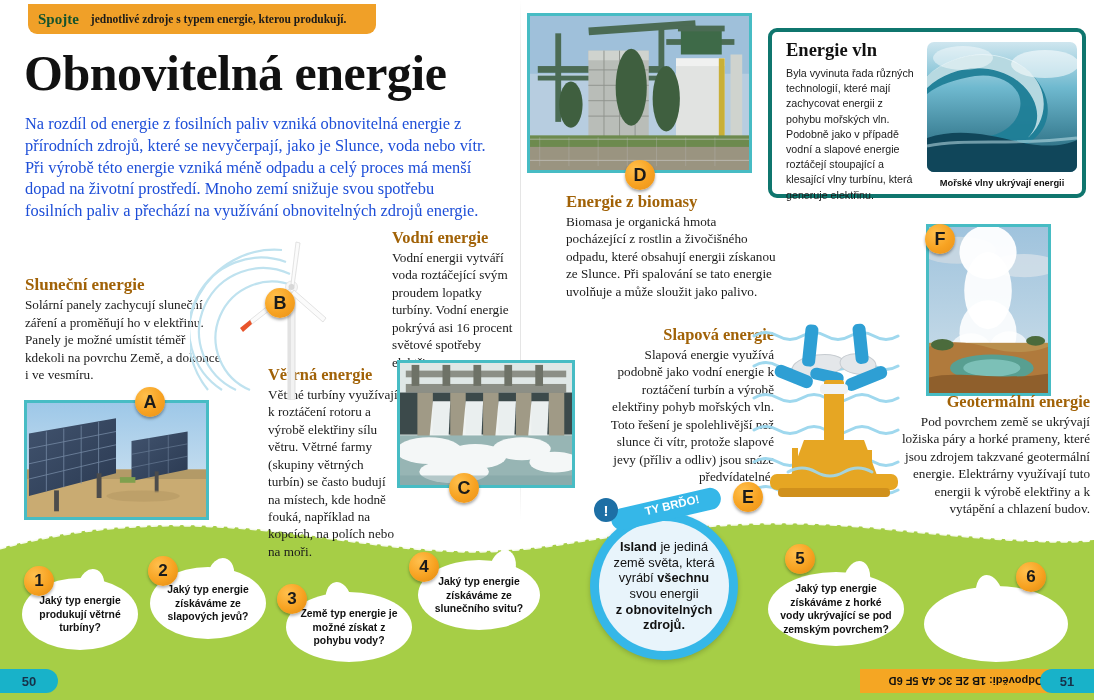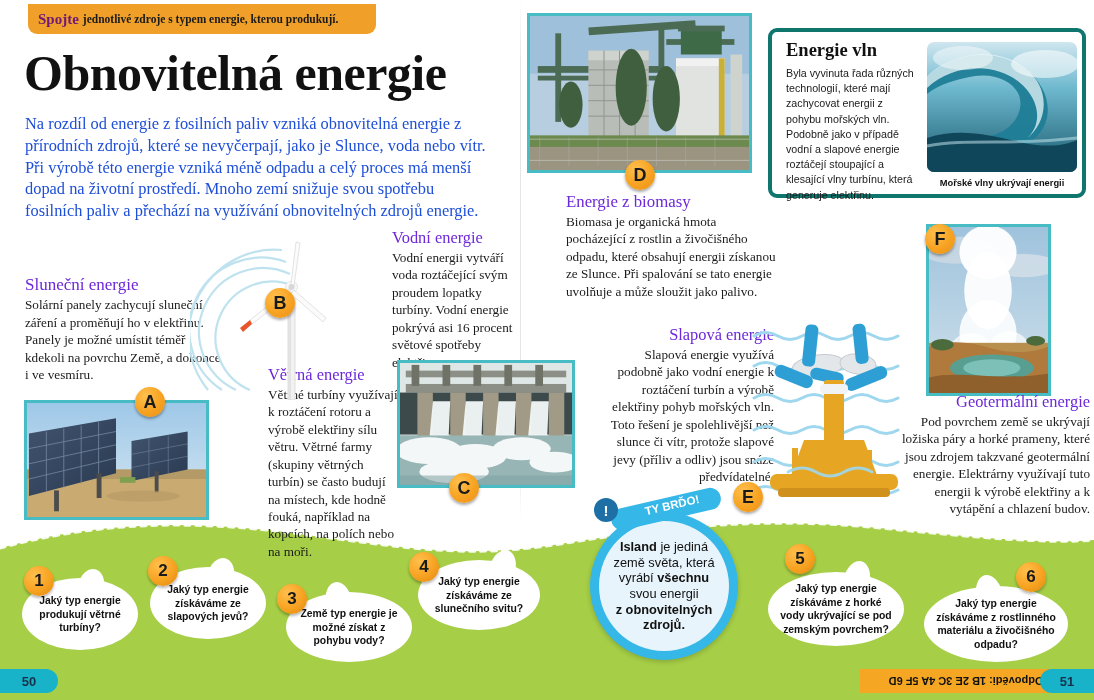--- a/index.html
+++ b/index.html
@@ -16,37 +16,37 @@
   .hill{position:absolute;left:0;top:500px;width:1094px;height:200px;}
   .hill svg{display:block}
 
   
   .banner{
     position:absolute;left:28px;top:4px;width:348px;height:30px;
     background:#f0a028;border-radius:0 0 9px 9px;
     display:flex;align-items:center;
     padding:0 10px;box-sizing:border-box;
   }
-  .banner .b1{font-family:"Liberation Serif",serif;font-weight:bold;font-size:15px;color:#701a75;}
-  .banner .b2{font-family:"Liberation Serif",serif;font-weight:bold;font-size:11.5px;color:#1a1a1a;margin-left:4px;}
+  .banner .b1{font-family:"Liberation Serif",serif;font-weight:bold;font-size:15px;color:#14532d;}
+  .banner .b2{font-family:"Liberation Serif",serif;font-weight:bold;font-size:11.5px;color:#1a1a1a;margin-left:12px;}
 
   
   .title{
     position:absolute;left:24px;top:48px;
     font-family:"Liberation Serif",serif;font-weight:bold;
     font-size:50px;letter-spacing:-0.5px;color:#111;line-height:1;
   }
   .intro{
     position:absolute;left:25px;top:113px;width:470px;
     font-family:"Liberation Serif",serif;font-size:16.4px;line-height:1.33;color:#1d4ed8;
   }
 
   
   .blk{position:absolute;}
-  .blk .h{font-family:"Liberation Serif",serif;font-weight:normal;color:#6d28d9;}
+  .blk .h{font-family:"Liberation Serif",serif;font-weight:bold;color:#a16207;}
   .blk .p{font-family:"Liberation Serif",serif;color:#1a1a1a;}
 
   
   .photo{position:absolute;border:3px solid #47bcc4;box-sizing:border-box;overflow:hidden;background:#ccc;}
   .photo svg{display:block;width:100%;height:100%}
 
   
   .marker{
     position:absolute;width:30px;height:30px;border-radius:50%;
     background:radial-gradient(circle at 35% 30%, #ffc04d 0%, #f7a221 55%, #e8911a 100%);
@@ -473,21 +473,20 @@
   <div class="bubble" style="left:768px;top:572px;width:136px;height:74px;">
     <div class="tail" style="left:78px;top:-11px;width:26px;height:20px;border-radius:50% 50% 0 0 / 100% 100% 0 0;transform:rotate(14deg);"></div>
     <div class="oval"></div>
     <div class="txt">Jaký typ energie získáváme z horké vody ukrývající se pod zemským povrchem?</div>
   </div>
   <div class="qnum" style="left:785px;top:544px;">5</div>
 
   <div class="bubble" style="left:924px;top:586px;width:144px;height:76px;">
     <div class="tail" style="left:50px;top:-11px;width:26px;height:20px;border-radius:50% 50% 0 0 / 100% 100% 0 0;transform:rotate(-14deg);"></div>
     <div class="oval"></div>
-    <div class="txt">Jaký typ energie získáváme z rostlinného materiálu a živočišného odpadu?</div>
   </div>
   <div class="qnum" style="left:1016px;top:562px;">6</div>
 
   <div class="tybrdo">
     <div class="ring"></div>
     <div class="inner">
       <div class="itxt">
         <b>Island</b><span> je jediná</span><br>
         <span>země světa, která</span><br>
         <span>vyrábí </span><b>všechnu</b><br>

